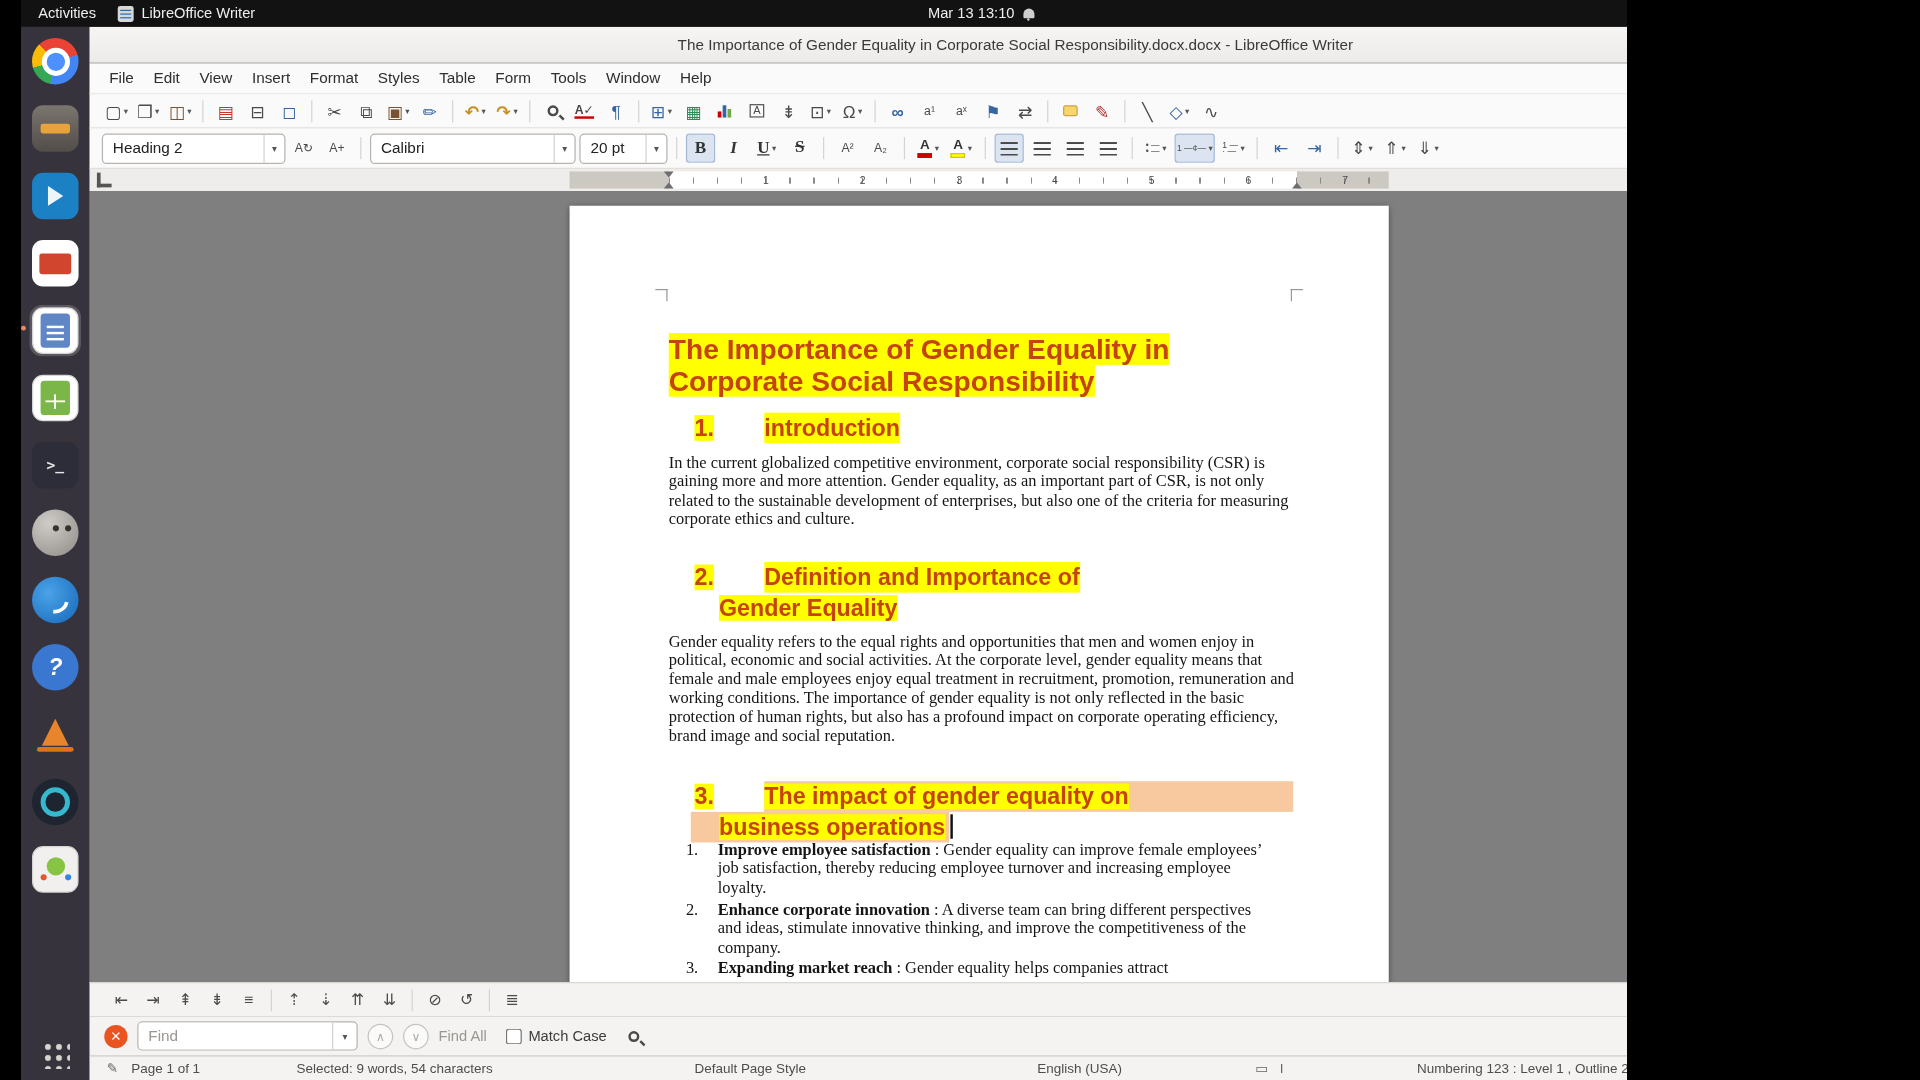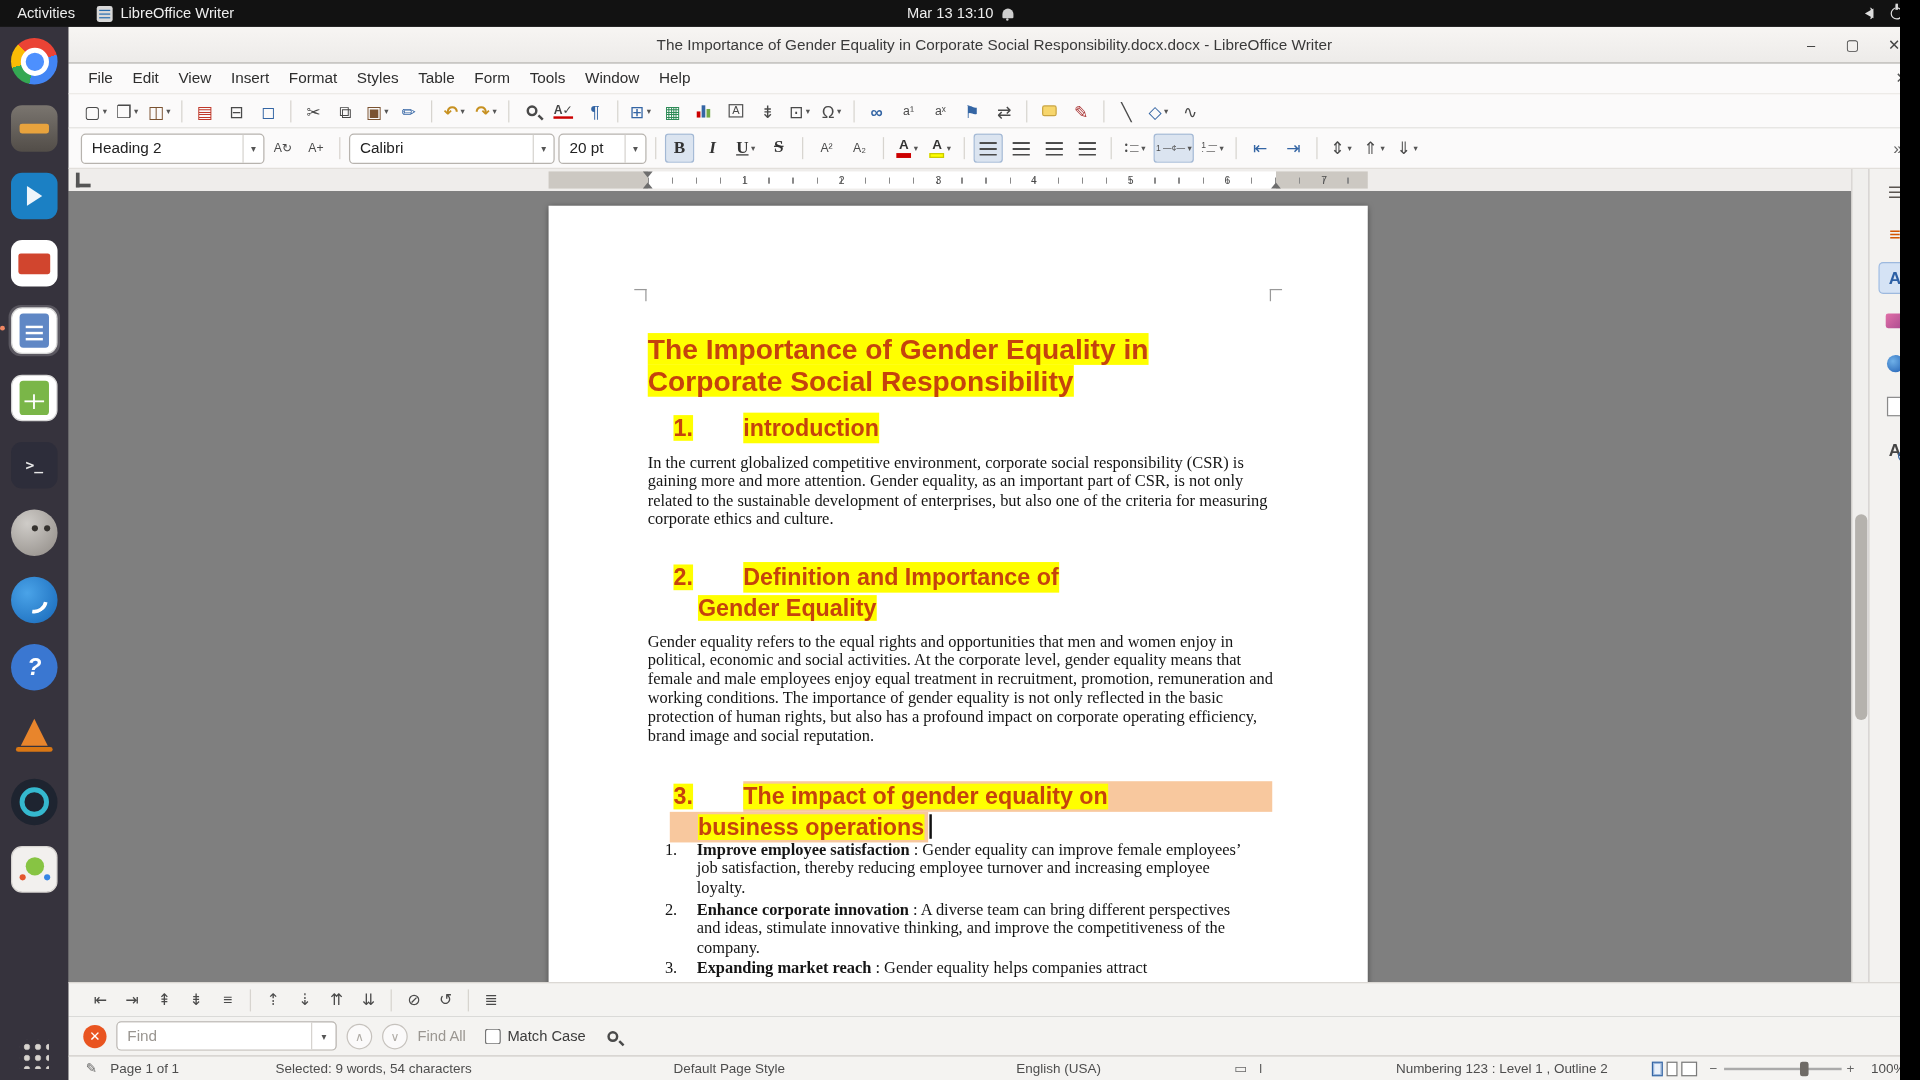--- a/index.html
+++ b/index.html
@@ -1,17 +1,17 @@
 <!DOCTYPE html>
 <html><head>
 <meta charset="utf-8">
 <style>
   html,body{margin:0;padding:0;background:#000;width:1920px;height:1080px;overflow:hidden;}
   *{box-sizing:border-box;}
-  .viewport{width:1900px;height:1080px;overflow:hidden;}
+  .viewport{width:1606px;height:1080px;overflow:hidden;margin-left:21px;}
   .screen{width:1568px;height:882px;transform:scale(1.224489);transform-origin:0 0;position:relative;
           font-family:"Liberation Sans","DejaVu Sans",sans-serif;background:#7f7f7f;}
 
   
   .gnome-topbar{position:absolute;left:0;top:0;width:1568px;height:22px;background:#121212;color:#eee;
     display:flex;align-items:center;font-size:12px;}
   .gt-left{display:flex;align-items:center;gap:18px;padding-left:14px;}
   .gt-appname{display:flex;align-items:center;gap:6px;}
   .gt-appicon{width:13px;height:13px;background:#d8d8d8;border-radius:2px;position:relative;}
   .gt-appicon::after{content:"";position:absolute;left:2px;top:3px;width:9px;height:1.5px;background:#2a6fb0;

